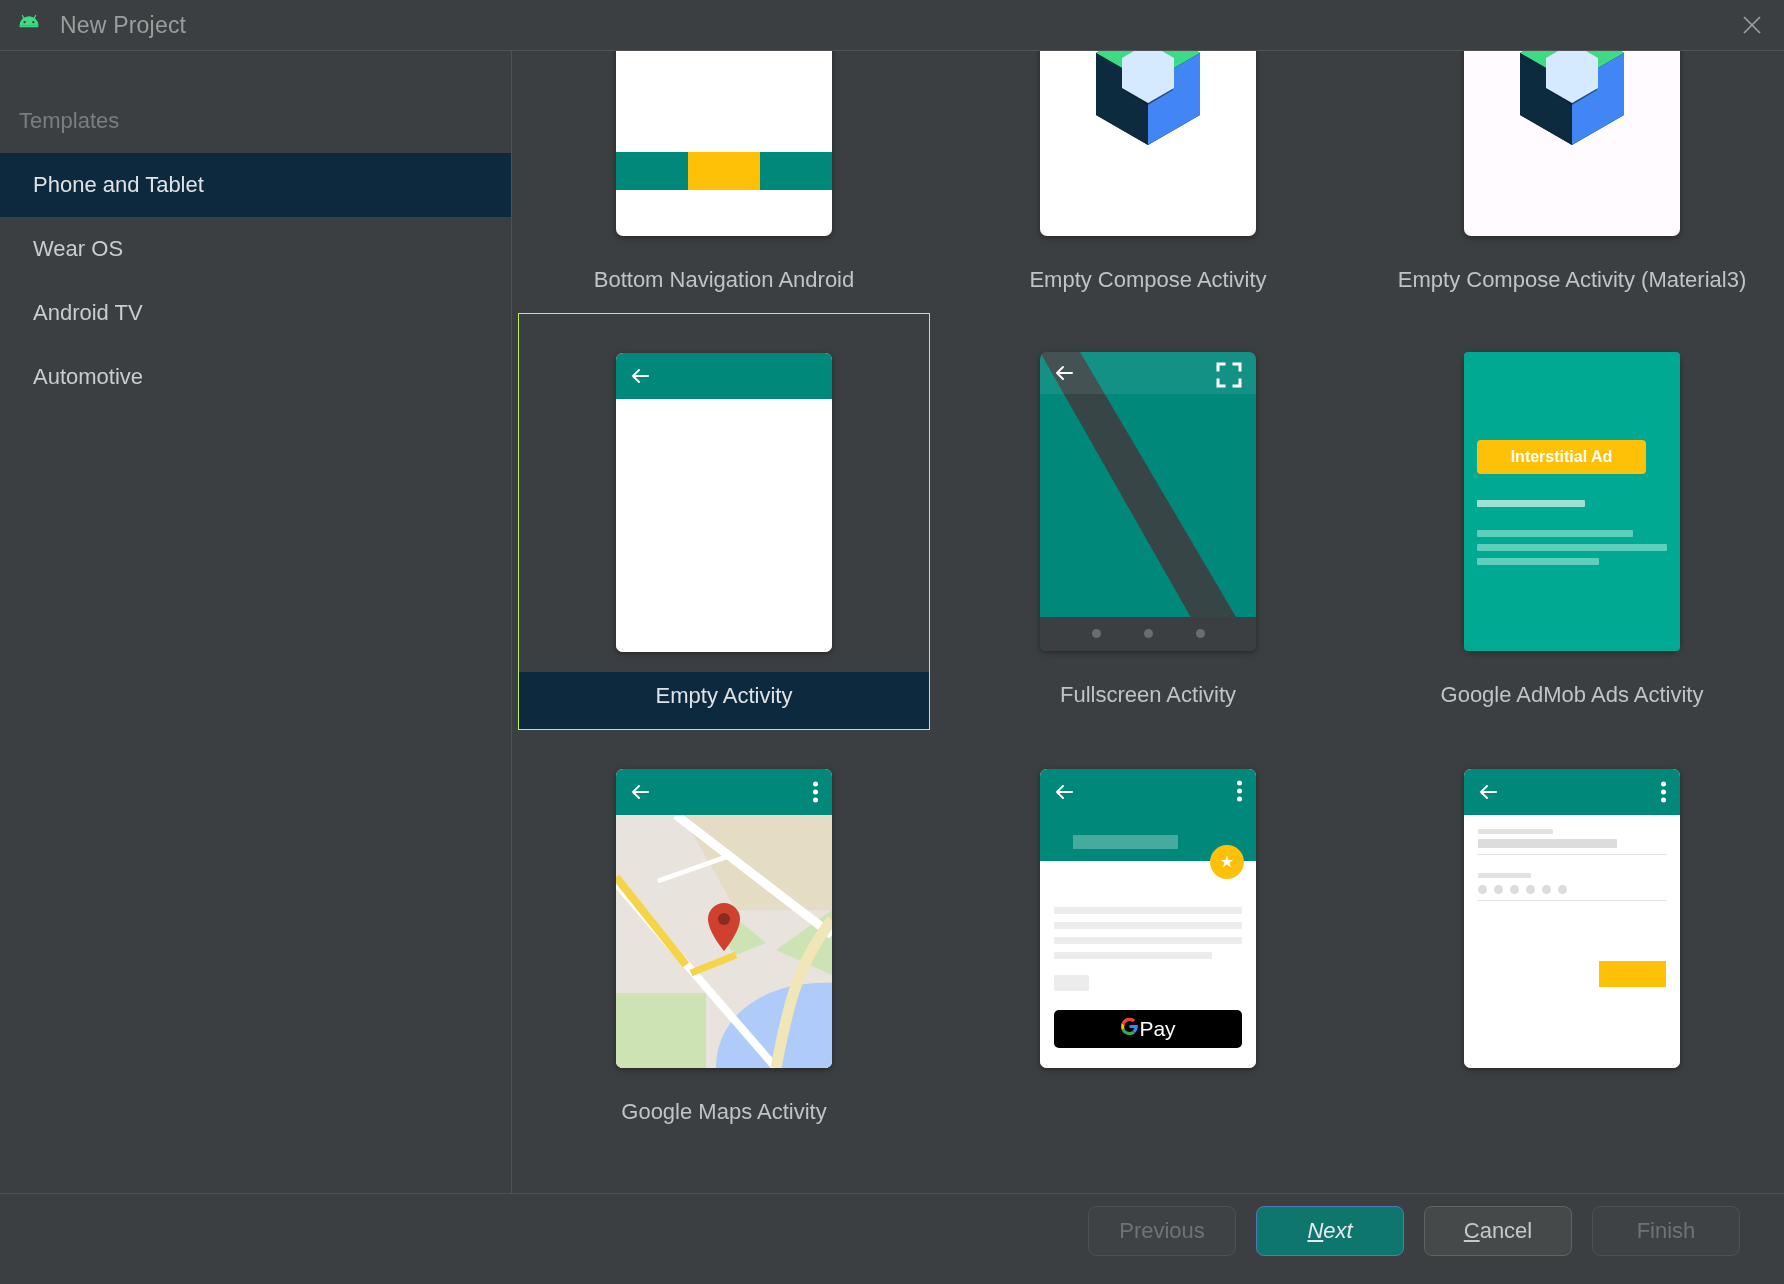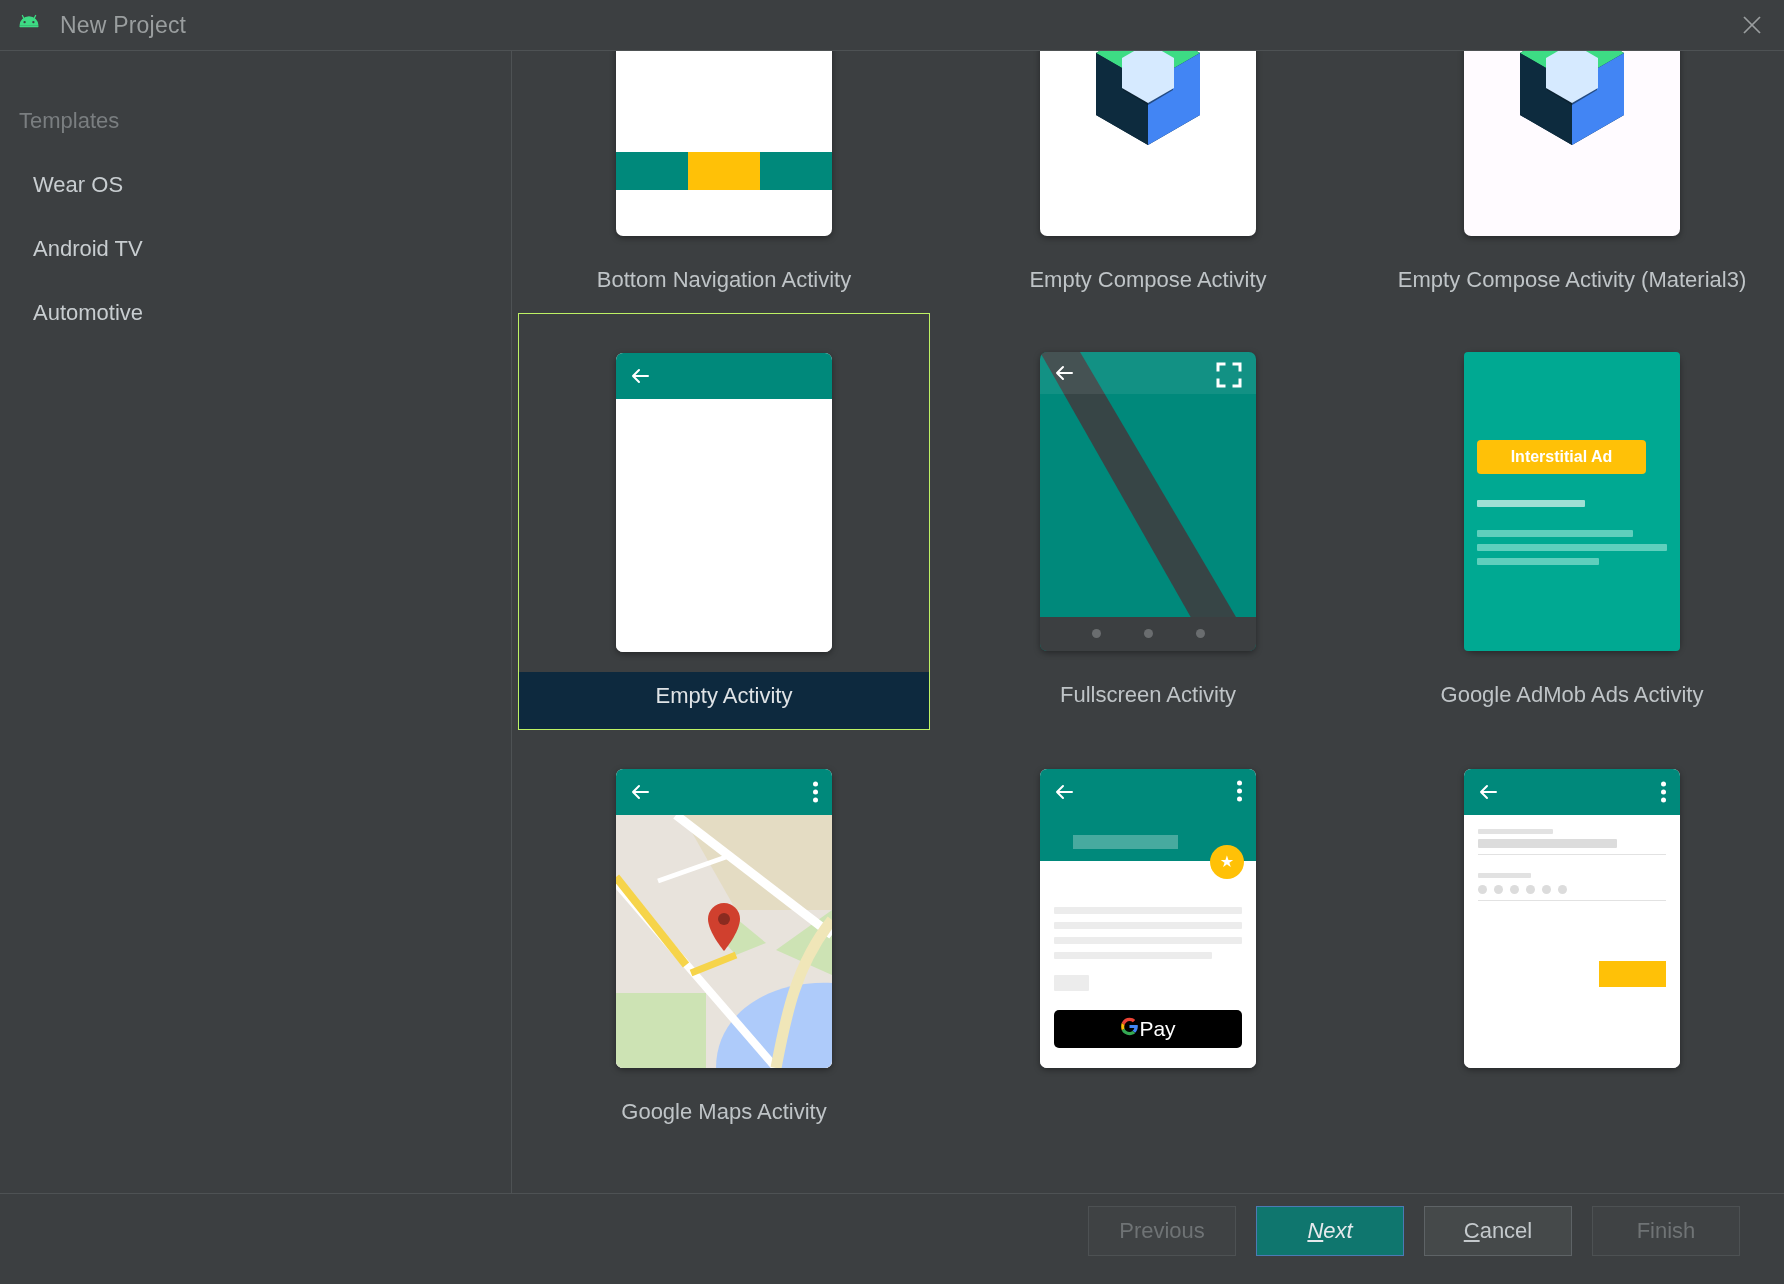--- a/index.html
+++ b/index.html
@@ -199,21 +199,21 @@
   
   .footer {
     flex: 0 0 75px; height: 75px;
     border-top: 1px solid #4e5254;
     display: flex; align-items: center; justify-content: flex-end;
     padding-right: 44px; gap: 20px;
     background: #3c3f41;
   }
   .btn {
     min-width: 148px; height: 50px;
-    border-radius: 0;
+    border-radius: 8px;
     display: flex; align-items: center; justify-content: center;
     font-size: 22px; cursor: pointer;
     border: 1px solid #5e6366; background: #45494a; color: #c4c9cc;
   }
   .btn.disabled { color: #6f7375; background: #3f4244; border-color: #4d5153; cursor: default; }
   .btn.primary { background: #0f766e; border-color: #4c7ab5; color: #e6eaed; font-style: italic; }
   .btn u { text-underline-offset: 2px; }
 </style>
 </head>
 <body>
@@ -239,20 +239,23 @@
         <line x1="3" y1="3" x2="19" y2="19" stroke="#9a9e9f" stroke-width="1.7"></line>
         <line x1="19" y1="3" x2="3" y2="19" stroke="#9a9e9f" stroke-width="1.7"></line>
       </svg>
     </div>
   </div>
 
   <div class="body-area">
 
     <div class="sidebar">
       <div class="sidebar-header">Templates</div>
+      <div class="sidebar-item selected">
+        <span>Phone and Tablet</span>
+      </div>
       <div class="sidebar-item">
         <span>Wear OS</span>
       </div>
       <div class="sidebar-item">
         <span>Android TV</span>
       </div>
       <div class="sidebar-item">
         <span>Automotive</span>
       </div>
     </div>
@@ -265,21 +268,21 @@
             <div class="phone">
               <div class="bn-body">
                 <div class="bn-bar">
                   <span style="background:#00897b"></span>
                   <span style="background:#ffc107"></span>
                   <span style="background:#00897b"></span>
                 </div>
               </div>
             </div>
           </div>
-          <div class="card-label">Bottom Navigation Activity</div>
+          <div class="card-label">Bottom Navigation Android</div>
         </div>
 
         <div class="card">
           <div class="thumb-slot">
             <div class="compose-card">
               <span>
                 <svg width="120" height="126" viewBox="0 0 120 126" aria-hidden="true">
                   <polygon points="60,2 112,32 112,94 60,124 8,94 8,32" fill="#0d2b3e"></polygon>
                   <polygon points="60,2 112,32 60,62 8,32" fill="#3ddc84"></polygon>
                   <polygon points="112,32 112,94 60,124 60,62" fill="#4285f4"></polygon>

